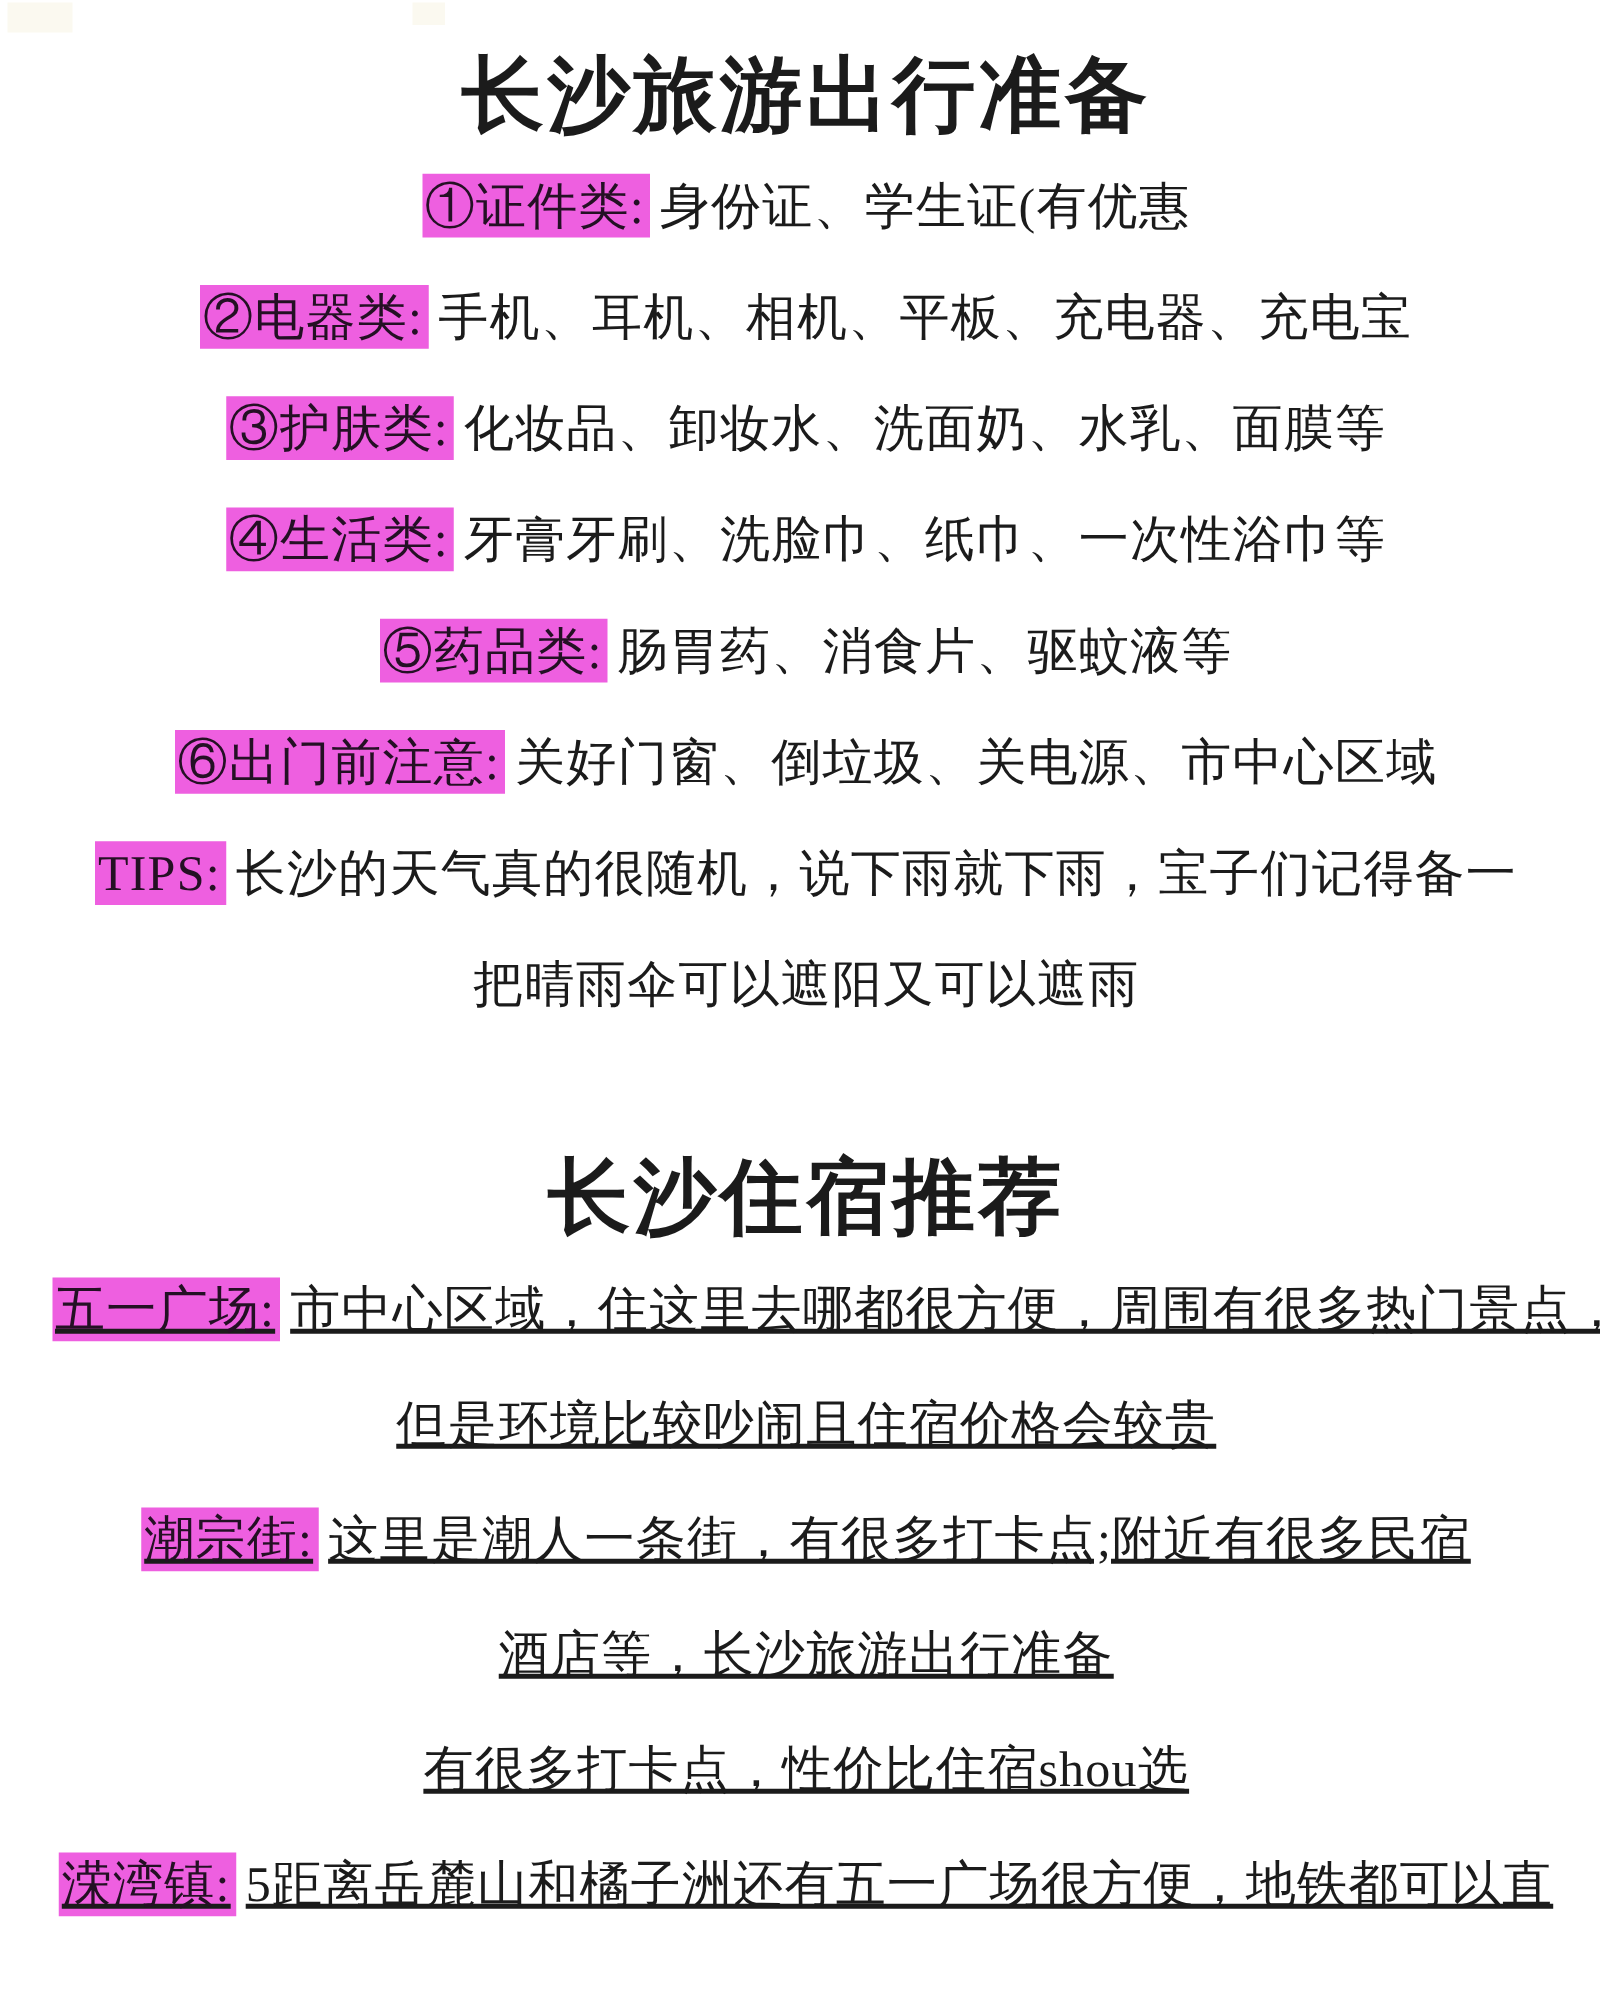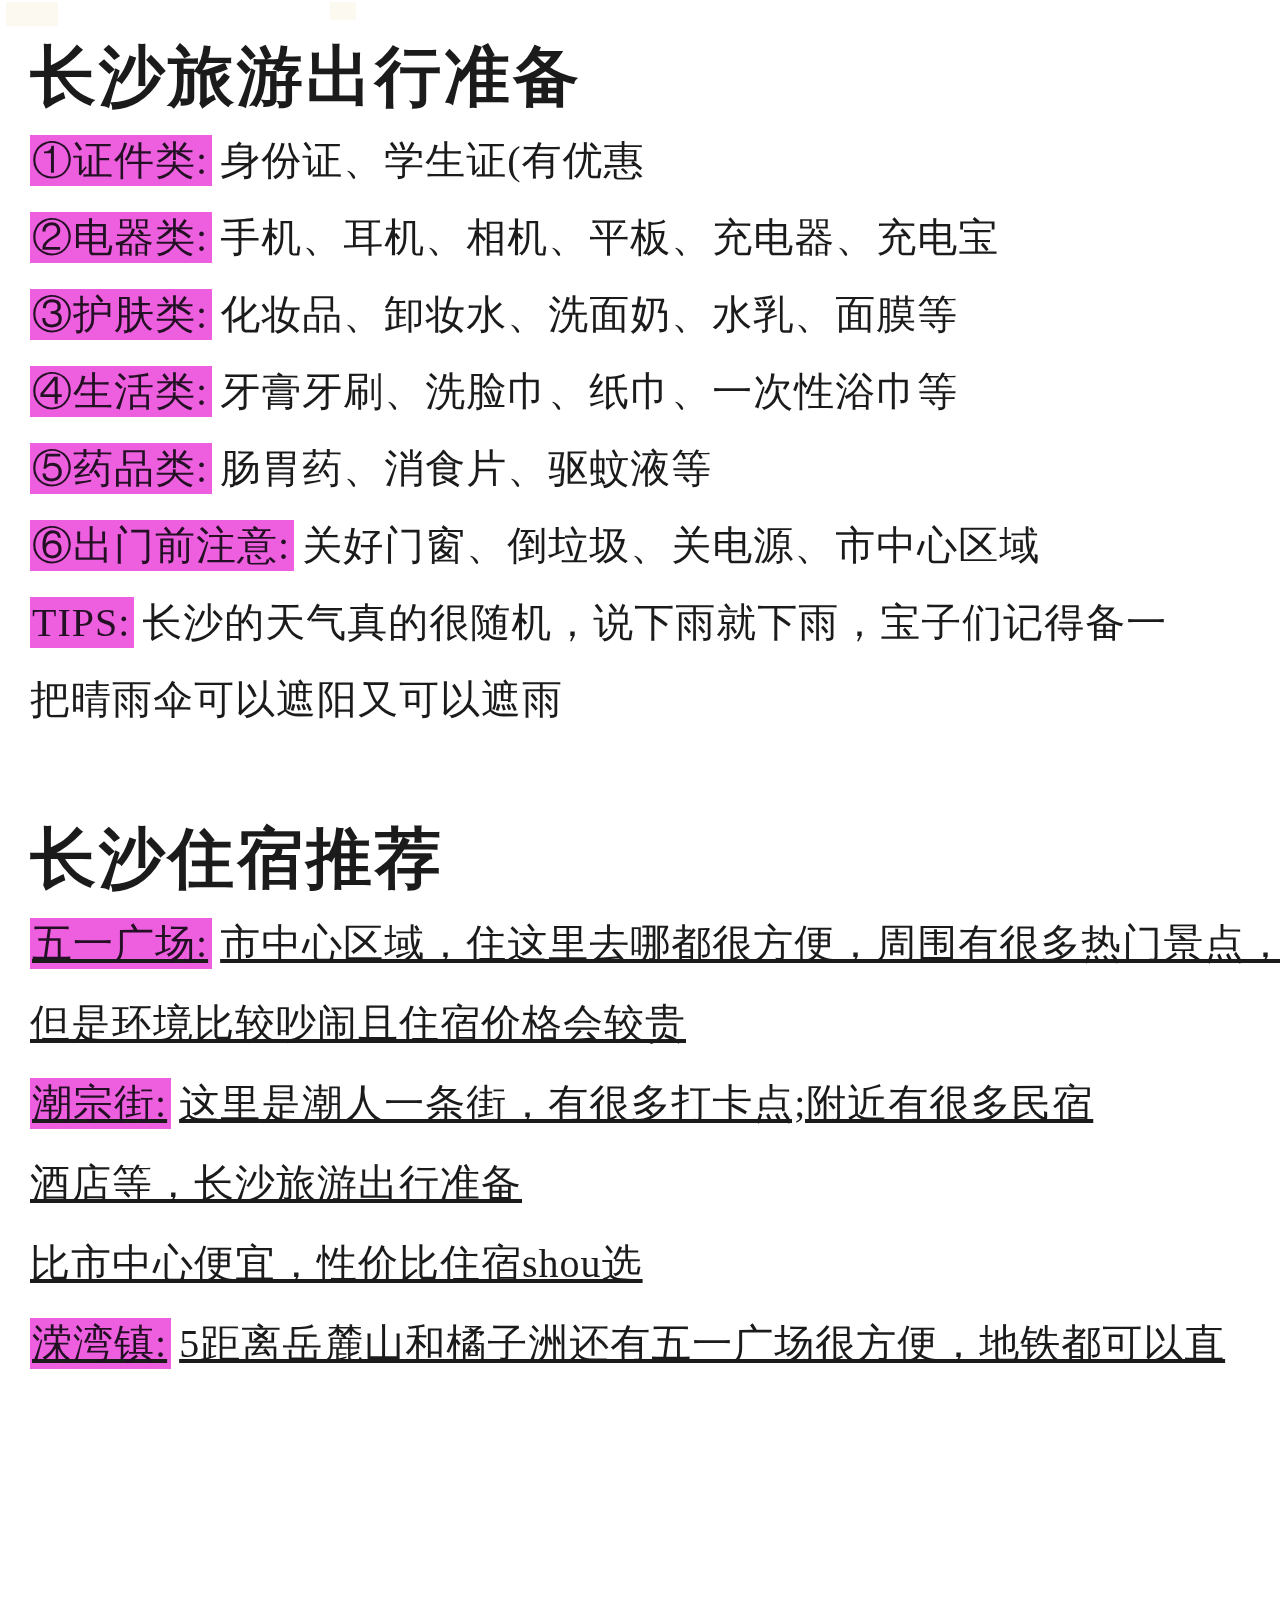--- a/index.html
+++ b/index.html
@@ -34,29 +34,31 @@
   }
   .edge-artifact.a1 { left: 6px;  width: 52px; }
   .edge-artifact.a2 { left: 330px; width: 26px; height: 18px; }
   h1 {
     margin: 0;
     font-size: 66px;
     line-height: 1.12;
     font-weight: 700;
     letter-spacing: 3px;
     white-space: nowrap;
+    text-align: center;
   }
   .section-prep h1 { padding-top: 40px; }
   .section-lodging h1 { padding-top: 84px; }
   .items { margin-top: 8px; }
   .line {
-    margin: 0;
+    margin: 12px;
     font-size: 40px;
     white-space: nowrap;
     letter-spacing: 1px;
+    text-align: center;
   }
   .section-prep .line { line-height: 77px; }
   .section-lodging .line { line-height: 80px; text-decoration: underline; }
   .hl {
     background: var(--hl);
     color: var(--label-text);
     padding: 3px 4px 3px 2px;
     margin-right: 8px;
   }
 </style>
@@ -101,21 +103,21 @@
       <div class="items">
           <div class="item">
             <p class="line"><span class="hl">五一广场:</span><span>市中心区域，住这里去哪都很方便，周围有很多热门景点，</span></p>
             <p class="line"><span>但是环境比较吵闹且住宿价格会较贵</span></p>
           </div>
           <div class="item">
             <p class="line"><span class="hl">潮宗街:</span><span>这里是潮人一条街，有很多打卡点;附近有很多民宿</span></p>
             <p class="line"><span>酒店等，长沙旅游出行准备</span></p>
           </div>
           <div class="item">
-            <p class="line"><span>比市中心便宜，性价比住宿shou选</span></p>
+            <p class="line"><span>有很多打卡点，性价比住宿shou选</span></p>
           </div>
           <div class="item">
             <p class="line"><span class="hl">溁湾镇:</span><span>5距离岳麓山和橘子洲还有五一广场很方便，地铁都可以直</span></p>
           </div>
         </div>
     </section>
   </div>
 </div>
 
 </body></html>

